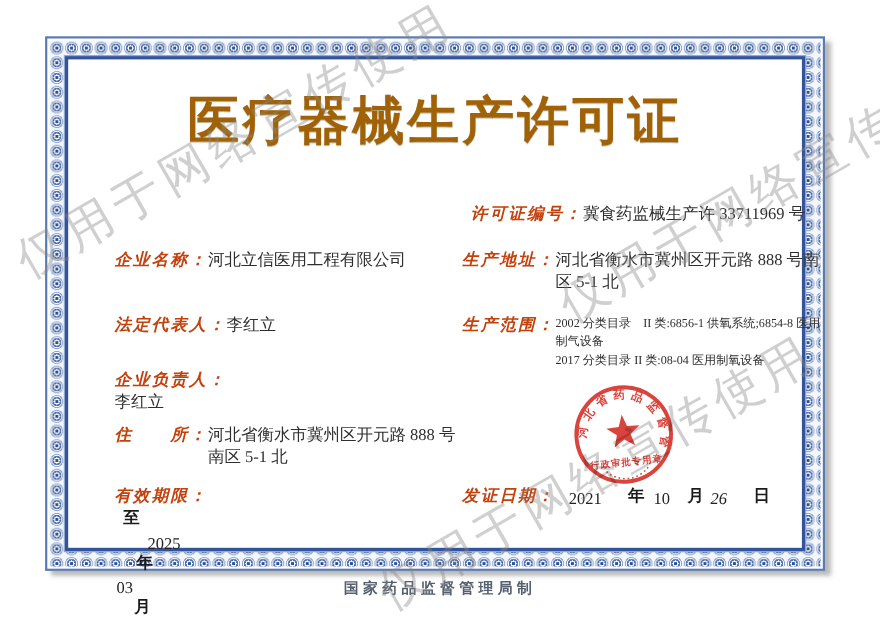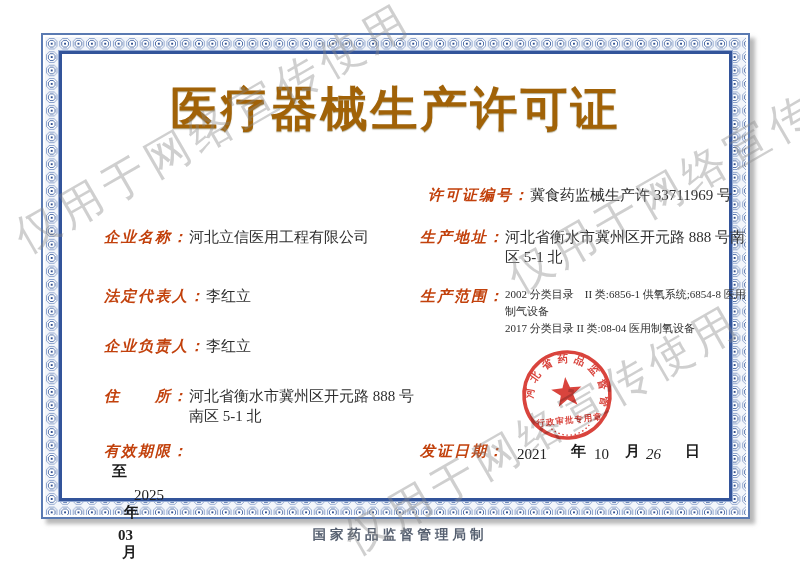--- a/index.html
+++ b/index.html
@@ -84,37 +84,37 @@
   </div>
 
   <div class="row scope" style="left:420px;top:286px;width:330px;">
     <span class="lbl">生产范围：</span>
     <span class="val">
       <span>2002 分类目录　II 类:6856-1 供氧系统;6854-8 医用制气设备</span><br>
       <span>2017 分类目录 II 类:08-04 医用制氧设备</span>
     </span>
   </div>
 
-  <div class="row" style="left:104px;top:336px;">
+  <div class="row" style="left:104px;top:336px;flex-direction:column;">
     <span class="lbl">企业负责人：</span>
     <span class="val">李红立</span>
   </div>
 
   <div class="row resi" style="left:104px;top:386px;width:315px;">
     <span class="lbl">住　　所：</span>
     <span class="val">河北省衡水市冀州区开元路 888 号南区 5-1 北</span>
   </div>
 
 
   <div class="row" style="left:104px;top:441px;flex-direction:column;">
     <span class="lbl">有效期限：</span>
     <span class="unit" style="margin-left:8px;">至</span>
     <span class="num" style="margin-left:30px;">2025</span>
     <span class="unit" style="margin-left:20px;">年</span>
-    <span class="num" style="margin-left:14px;font-weight:bold;">03</span>
+    <span class="num" style="margin-left:2px;">03</span>
     <span class="unit" style="margin-left:18px;">月</span>
     <span class="num" style="margin-left:6px;">56</span>
     <span class="unit" style="margin-left:24px;">日</span>
   </div>
 
   <div class="row" style="left:420px;top:441px;">
     <span class="lbl">发证日期：</span>
     <span class="num" style="margin-left:12px;">2021</span>
     <span class="unit" style="margin-left:24px;">年</span>
     <span class="num" style="margin-left:8px;">10</span>

